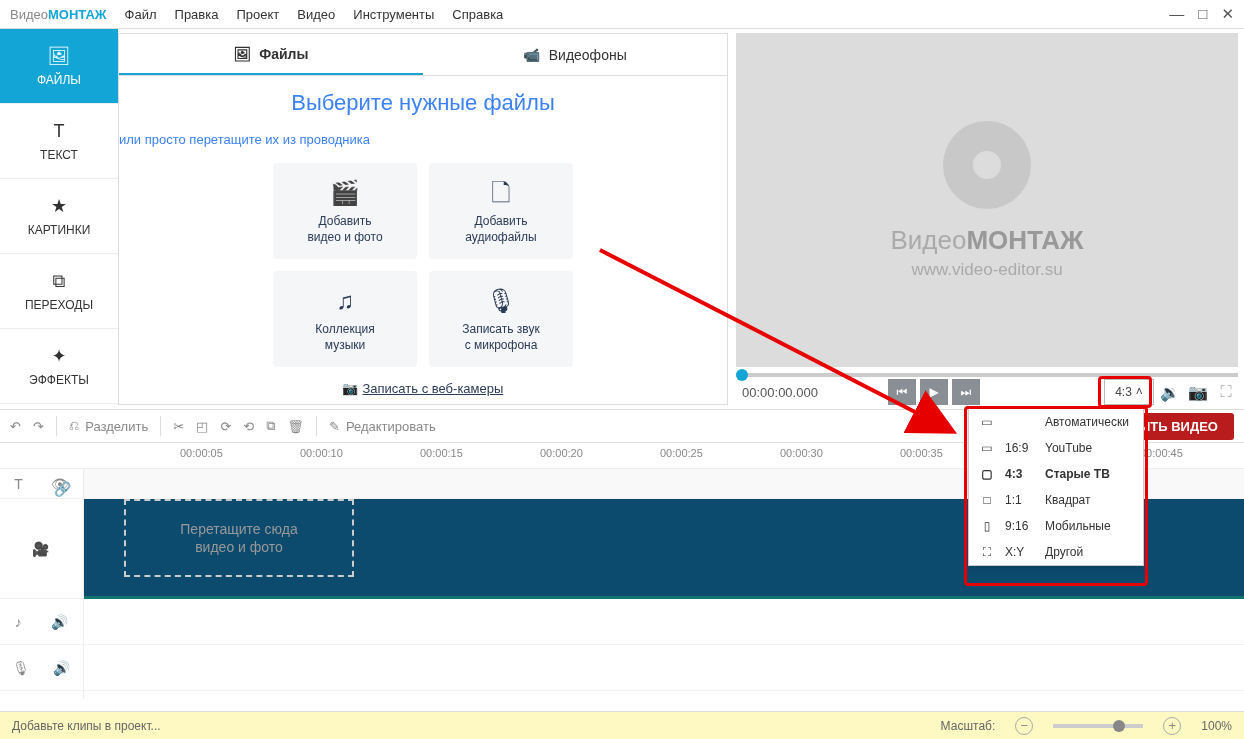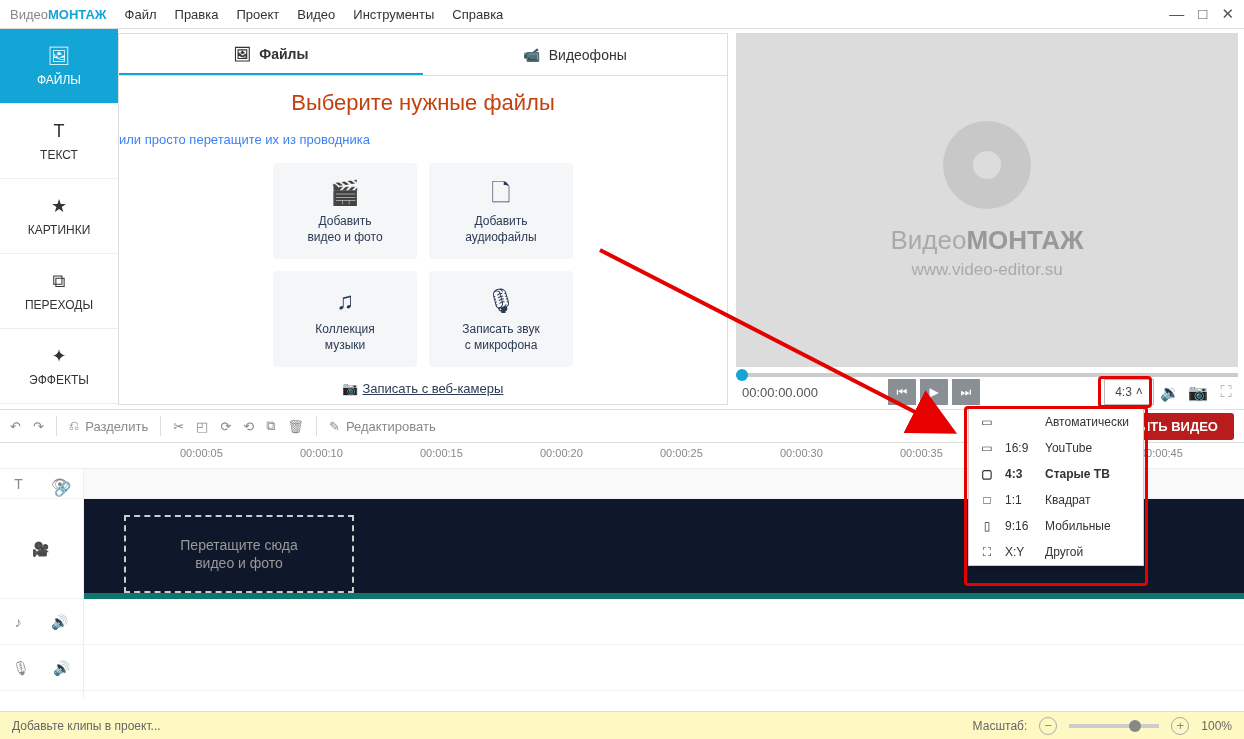--- a/index.html
+++ b/index.html
@@ -19,21 +19,21 @@
 .leftcol { width: 118px; background: #fff; display: flex; flex-direction: column; }
 .lefttab { height: 75px; display: flex; flex-direction: column; align-items: center; justify-content: center; font-size: 12px; color: #333; cursor: pointer; border-bottom: 1px solid #eee; position: relative; }
 .lefttab.active { background: #12a5d6; color: #fff; }
 .lefttab .ic { font-size: 18px; margin-bottom: 6px; }
 .lefttab.active::after { content: ""; position: absolute; right: -8px; top: 30px; border: 8px solid transparent; border-left-color: #12a5d6; }
 
 .centerpane { flex: 1; border: 1px solid #ddd; margin: 4px 8px 4px 0; background: #fff; display: flex; flex-direction: column; }
 .subtabs { display: flex; height: 42px; border-bottom: 1px solid #ddd; }
 .subtab { flex: 1; display: flex; align-items: center; justify-content: center; gap: 8px; font-size: 14px; color: #333; cursor: pointer; }
 .subtab.active { border-bottom: 2px solid #12a5d6; font-weight: 600; }
-.headline { text-align: center; margin-top: 14px; font-size: 22px; color: #c2410c; }
+.headline { text-align: center; margin-top: 14px; font-size: 22px; color: #3b82f6; }
 .subline { text-align: left; font-size: 13px; color: #3b82f6; margin-top: 16px; }
 .cardgrid { display: grid; grid-template-columns: 1fr 1fr; gap: 12px; width: 300px; margin: 16px auto 0; }
 .card { background: #f4f6f8; border-radius: 4px; height: 96px; display: flex; flex-direction: column; align-items: center; justify-content: center; font-size: 12px; color: #2b3a55; cursor: pointer; text-align: center; line-height: 1.3; }
 .card .cic { font-size: 24px; margin-bottom: 6px; color: #2b3a55; }
 .webcamlink { text-align: center; margin-top: 14px; font-size: 13px; }
 .webcamlink a { color: #2b3a55; text-decoration: underline; }
 
 
 .preview { width: 508px; padding: 4px 6px 4px 0; display: flex; flex-direction: column; }
 .vidbox { flex: 1; background: #dcdcdc; display: flex; flex-direction: column; align-items: center; justify-content: center; position: relative; }
@@ -61,27 +61,27 @@
 .ruler .tick { position: absolute; top: 4px; }
 
 
 .tlwrap { display: flex; height: 230px; }
 .tlleft { width: 84px; border-right: 1px solid #eee; }
 .tlrow { height: 30px; display: flex; align-items: center; justify-content: space-around; color: #888; font-size: 14px; border-bottom: 1px solid #f2f2f2; }
 .tlrow.big { height: 100px; }
 .tlrow.mid { height: 46px; }
 .tlbody { flex: 1; position: relative; }
 .textrow { height: 30px; background: #f9f9f9; border-bottom: 1px solid #f2f2f2; }
-.videorow { height: 100px; background: #0f172a; border-bottom: 6px solid #0f766e; display: flex; align-items: flex-end; padding-left: 40px; }
+.videorow { height: 100px; background: #0c4a6e; border-bottom: 3px solid #0f766e; display: flex; align-items: flex-start; padding-left: 40px; }
 .dropzone { width: 230px; height: 78px; border: 2px dashed #ccc; display: flex; align-items: center; justify-content: center; text-align: center; font-size: 14px; color: #999; line-height: 1.3; }
 .audiorow { height: 46px; background: #fff; border-bottom: 1px solid #f2f2f2; }
 
 
 .status { position: absolute; bottom: 0; left: 0; right: 0; height: 28px; background: #fef9c3; border-top: 1px solid #ddd; display: flex; align-items: center; padding: 0 12px; font-size: 12px; color: #666; }
-.zoomctl { margin-left: auto; display: flex; align-items: center; gap: 12px; }
+.zoomctl { margin-left: auto; display: flex; align-items: center; gap: 20px; }
 .slider { width: 90px; height: 4px; background: #ccc; position: relative; }
 .slider::after { content: ""; position: absolute; right: 18px; top: -4px; width: 12px; height: 12px; border-radius: 50%; background: #888; }
 .circ { width: 18px; height: 18px; border: 1px solid #aaa; border-radius: 50%; display: flex; align-items: center; justify-content: center; cursor: pointer; color: #888; font-size: 13px; }
 
 
 .aspectmenu { position: absolute; top: 408px; left: 968px; width: 176px; background: #fff; border: 1px solid #ccc; box-shadow: 0 2px 6px rgba(0,0,0,.15); z-index: 50; }
 .aspectmenu .row { display: flex; align-items: center; gap: 10px; padding: 6px 10px; font-size: 12px; color: #333; cursor: pointer; }
 .aspectmenu .row.sel { font-weight: 700; }
 .aspectmenu .ri { width: 16px; text-align: center; }
 .aspectmenu .rr { width: 30px; }

